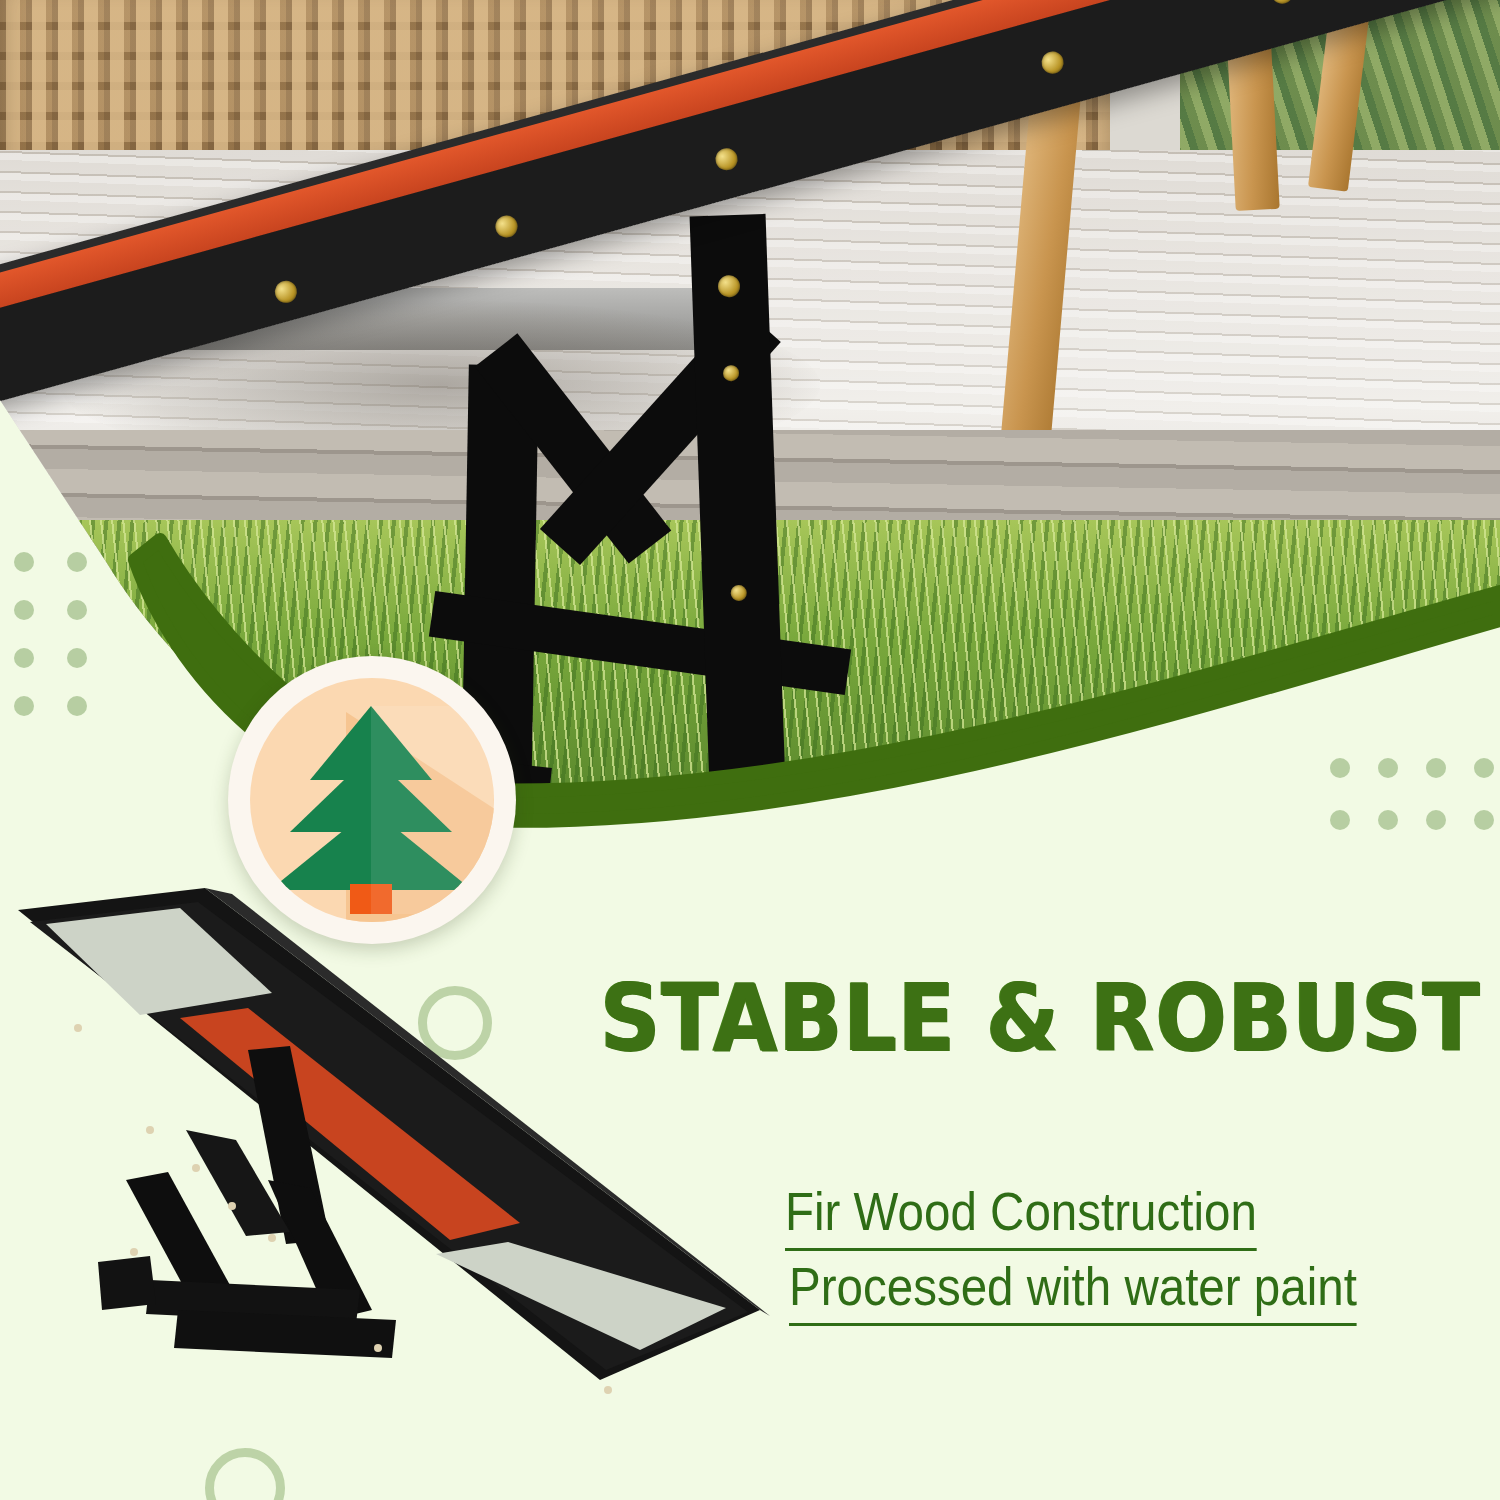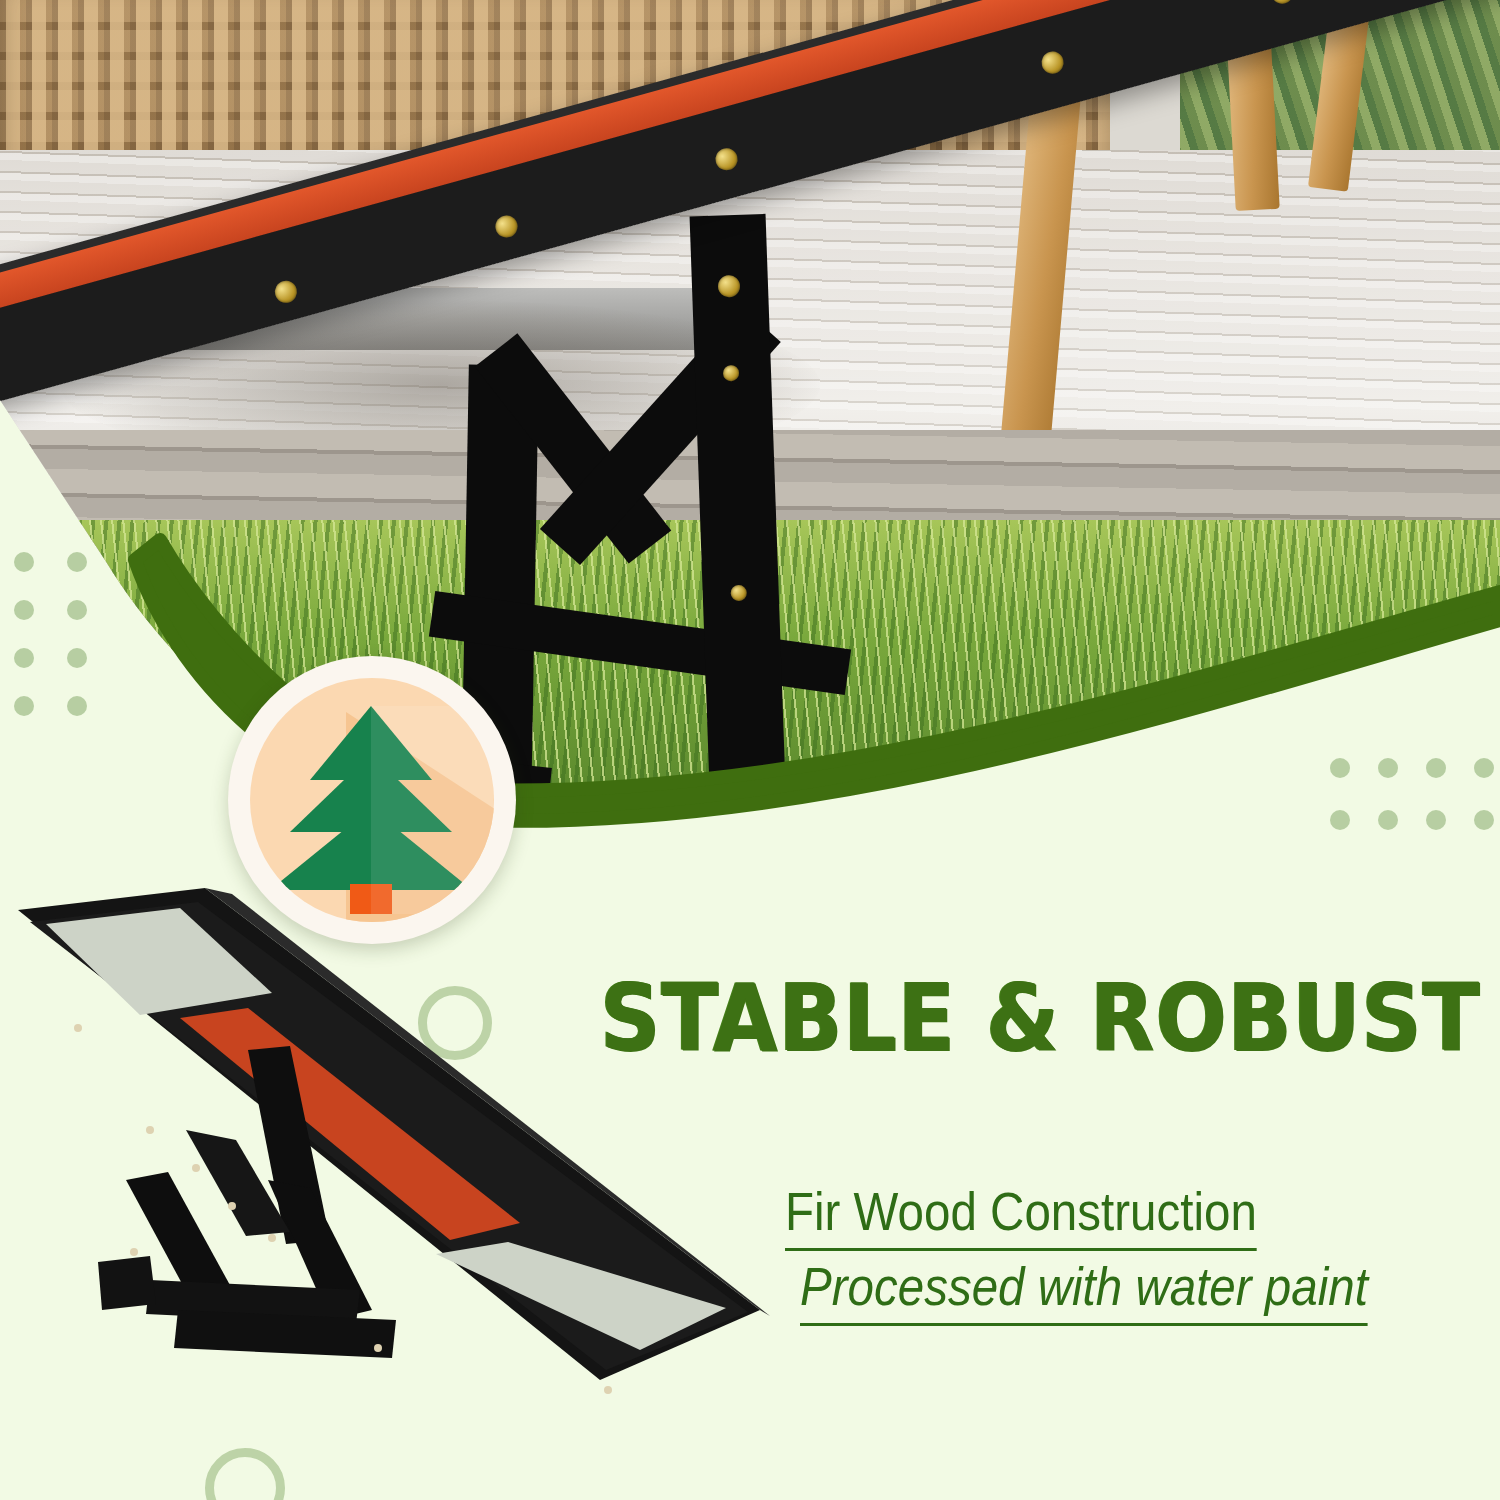--- a/index.html
+++ b/index.html
@@ -127,21 +127,21 @@
     font-size:54px;
     color:#2f6d16;
     white-space:nowrap;
     transform:scaleX(.88);
     transform-origin:left center;
     border-bottom:3px solid #2f6d16;
     display:inline-block;
     padding-bottom:6px;
   }
   #sub1-wrap{position:absolute;left:185px;top:170px;margin-top:35px;}
-  #sub2-wrap{position:absolute;left:200px;top:280px;font-style:italic;}
+  #sub2-wrap{position:absolute;left:189px;top:280px;}
 </style>
 </head>
 <body>
 
 <div id="stage">
 
   <div id="photo-hero">
     <div id="wicker"></div>
     <div class="wicker-foot" id="wfoot1"></div>
     <div class="wicker-foot" id="wfoot2"></div>

